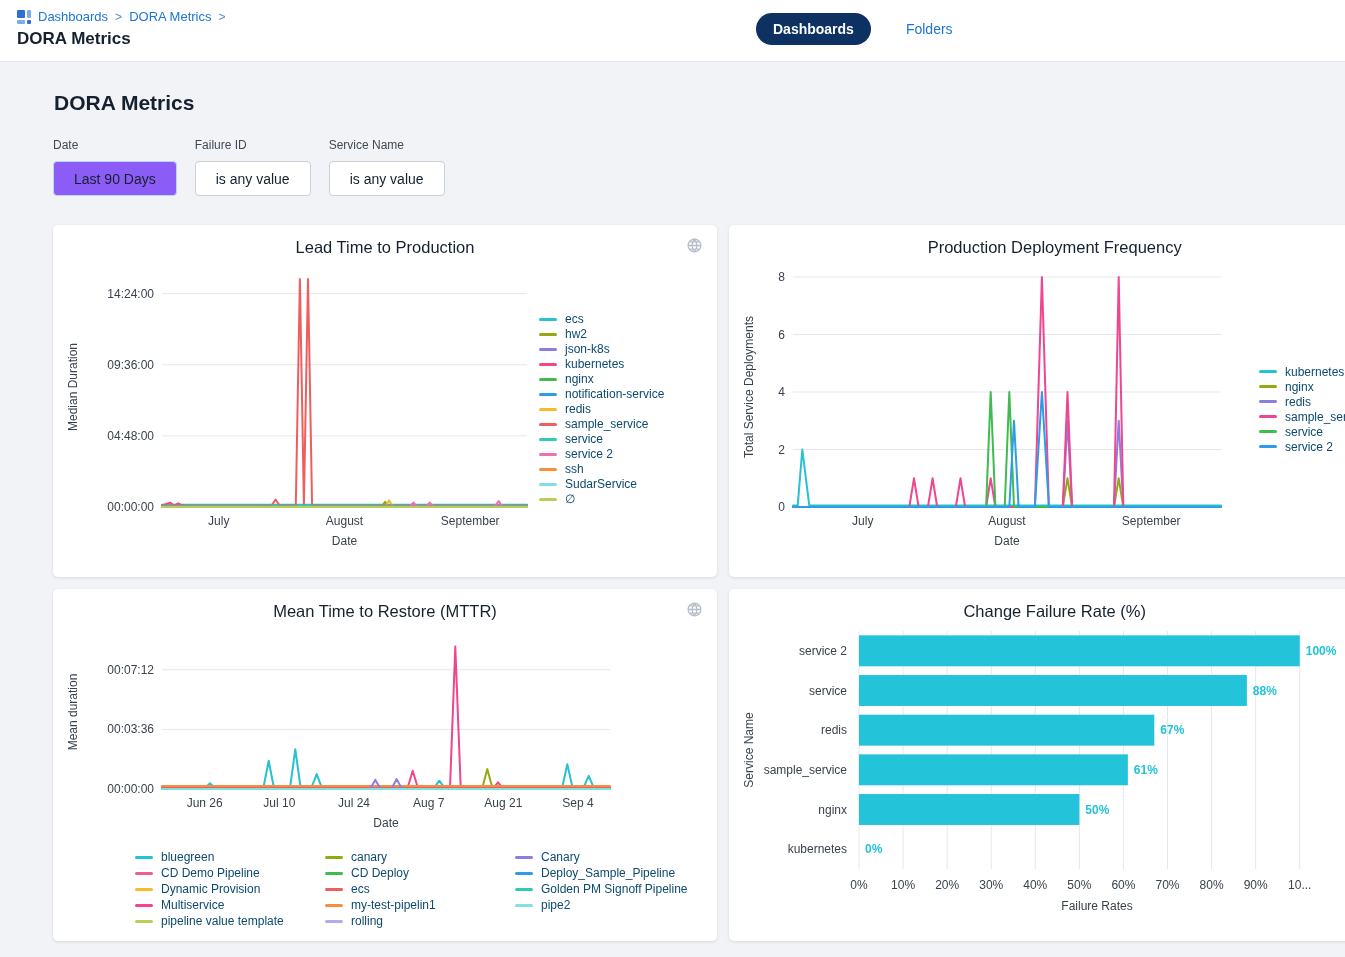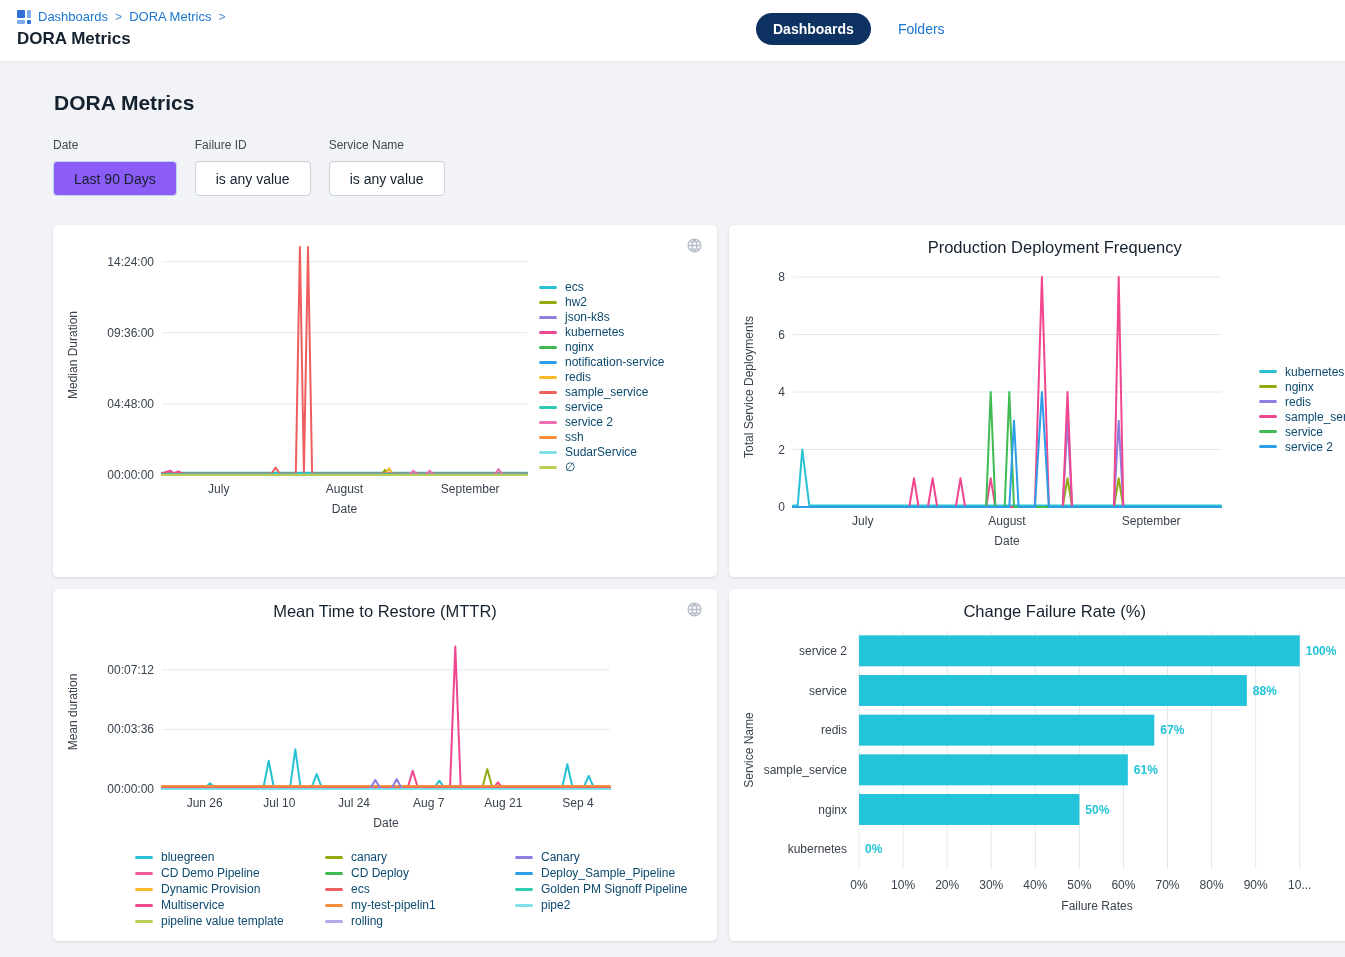--- a/index.html
+++ b/index.html
@@ -23,21 +23,21 @@
   .grid-icon i{position:absolute;display:block;border-radius:1px;}
   .gi-a{left:0;top:0;width:8px;height:8px;background:#2f6fd6;}
   .gi-b{left:10px;top:0;width:4px;height:8px;background:#7aaee8;}
   .gi-c{left:0;top:10px;width:8px;height:4px;background:#7aaee8;}
   .gi-d{left:10px;top:10px;width:4px;height:4px;background:#2f6fd6;}
   .hdr-title{font-size:17px;font-weight:700;margin-top:5px;color:#15212e;}
   .hdr-tabs{position:absolute;left:756px;top:13px;display:flex;align-items:center;gap:27px;}
   .pill{background:#0d3161;color:#fff;border:none;border-radius:16px;height:32px;
         padding:0 17px;font-size:14px;font-weight:600;font-family:inherit;cursor:pointer;}
   .tab-link{background:none;border:none;color:#1b76d1;font-size:14px;font-weight:500;
-        font-family:inherit;cursor:pointer;padding:0;}
+        font-family:inherit;cursor:pointer;padding:0;margin-left:8px;}
   
   main{padding:0 32px 0 53px;}
   h1{font-size:21px;font-weight:700;margin:29px 0 23px 1px;color:#15212e;}
   .filters{display:flex;gap:18px;margin-bottom:29px;}
   .filter label{display:block;font-size:12px;color:#3f4a56;margin-bottom:9px;}
   .filter .btn{height:35px;border-radius:4px;font-size:14px;padding:0 20px;
         border:1px solid #c9d0d8;background:#fff;color:#15212e;font-family:inherit;cursor:pointer;}
   .filter .btn.active{background:#8b5cf6;border-color:#bdd6ee;}
   .grid{display:grid;grid-template-columns:1fr 1fr;gap:12px;}
   .card{background:#fff;border-radius:5px;height:352px;box-sizing:border-box;
@@ -96,20 +96,21 @@
     </div>
     <div class="filter">
       <label>Service Name</label>
       <button class="btn">is any value</button>
     </div>
   </div>
 
   <div class="grid">
 
     <section class="card">
+      <h2>Lead Time to Production</h2>
       <span class="globe">
         <svg width="17" height="17" viewBox="0 0 24 24" fill="none" stroke="#b6bdc9" stroke-width="1.8">
           <circle cx="12" cy="12" r="9"></circle>
             <path d="M3 12h18M12 3a13.5 13.5 0 010 18M12 3a13.5 13.5 0 000 18M4.6 7h14.8M4.6 17h14.8"></path>
         </svg>
       </span>
       <div class="chart-row">
         <div id="chart0"><svg width="472" height="300" viewBox="0 0 472 300">
               <line x1="97" x2="462" y1="250" y2="250" stroke="#e4e8ec" stroke-width="1"></line>
               <text x="89" y="254" text-anchor="end" class="tick">00:00:00</text>

